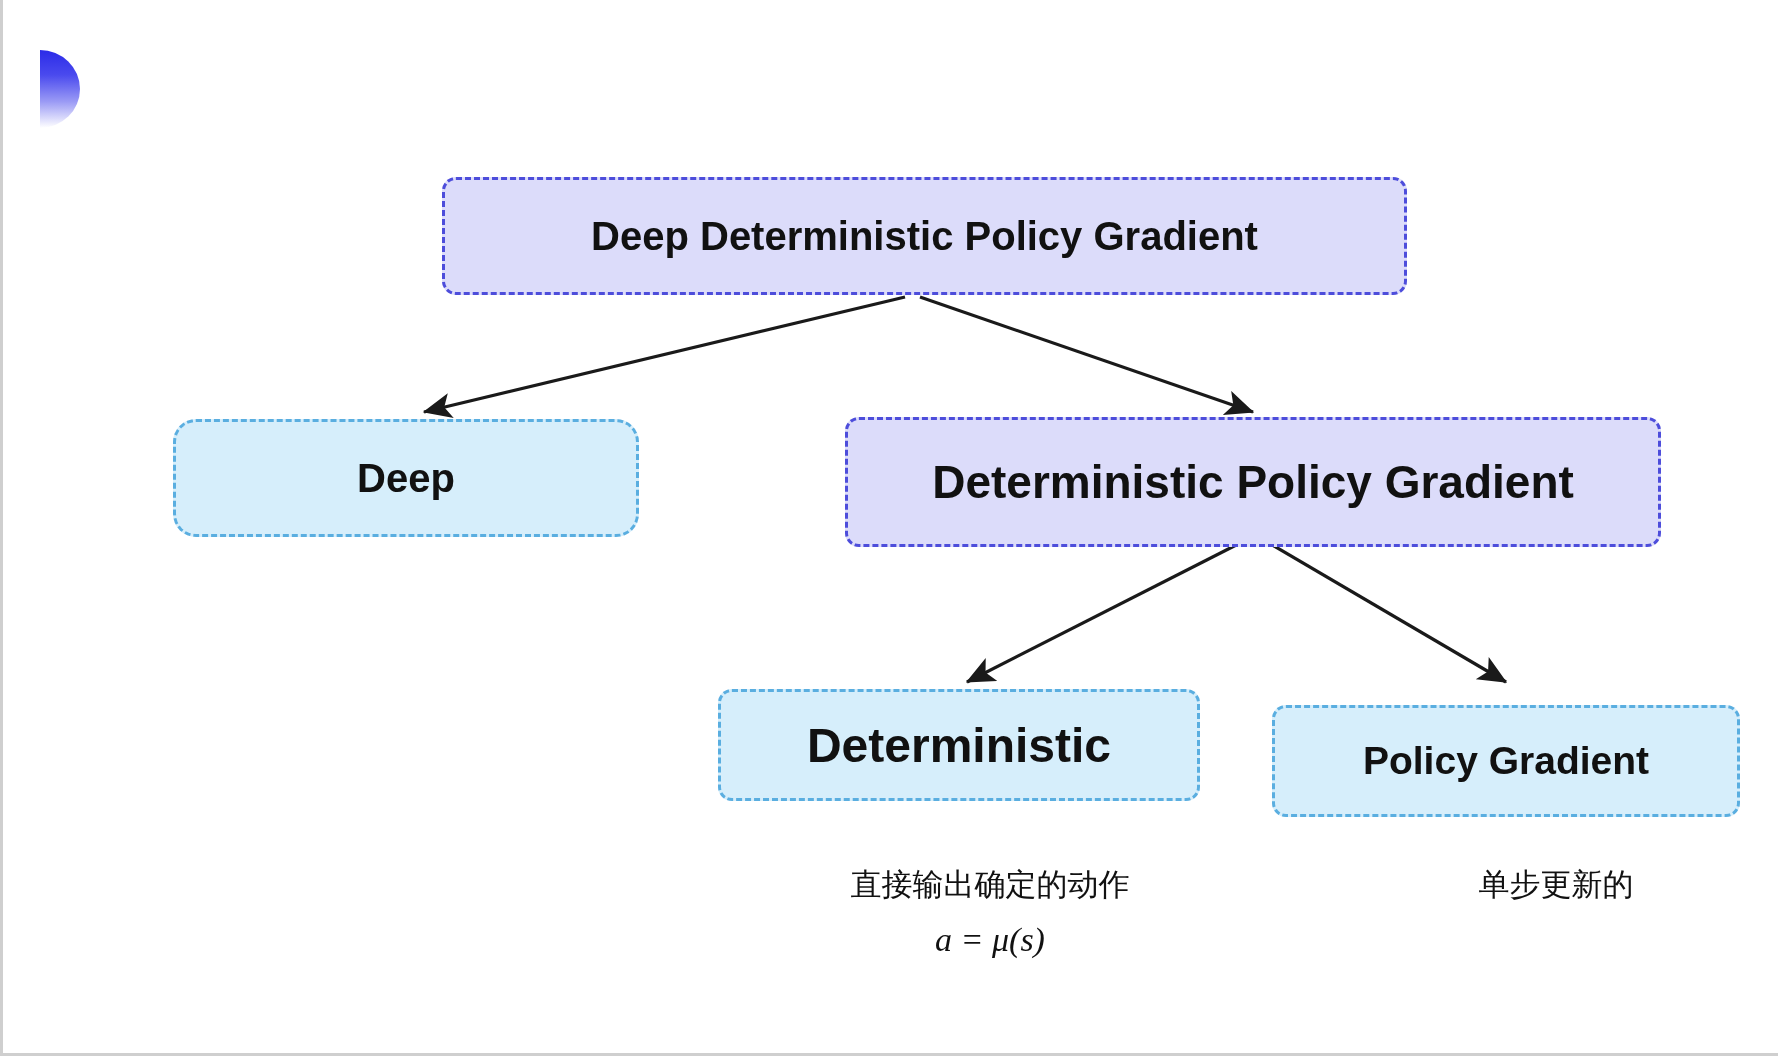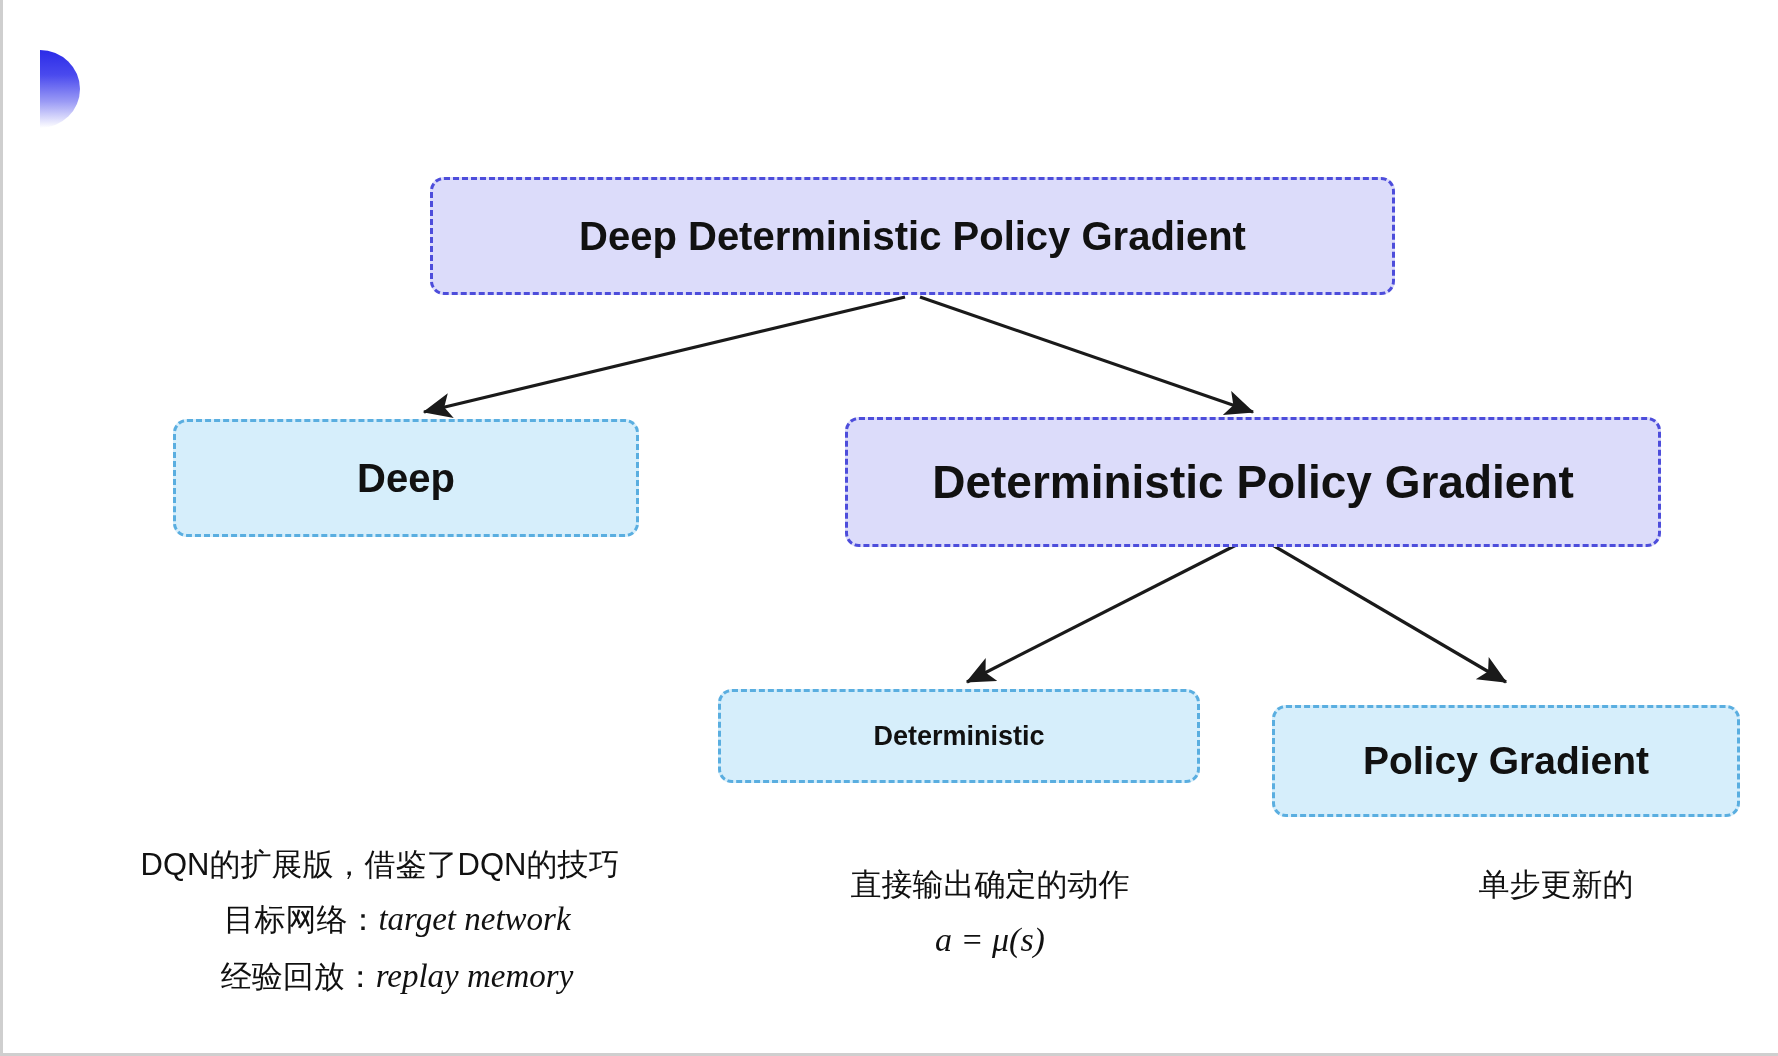--- a/index.html
+++ b/index.html
@@ -67,24 +67,24 @@
   }
   .node-purple {
     background: #dcdcfa;
     border: 3px dashed #4d4ddb;
   }
   .node-blue {
     background: #d6eefb;
     border: 3px dashed #5aaee0;
   }
 
-  #node-root   { left: 430px; top: 177px; width: 965px; height: 118px; font-size: 40px; }
-  #node-deep   { left: 173px; top: 419px; width: 466px; height: 118px; font-size: 40px; }
+  #node-root   { left: 442px; top: 177px; width: 965px; height: 118px; font-size: 40px; }
+  #node-deep   { left: 173px; top: 419px; width: 466px; height: 118px; font-size: 40px; border-radius: 23px; }
   #node-dpg    { left: 845px; top: 417px; width: 816px; height: 130px; font-size: 46px; }
-  #node-det    { left: 718px; top: 689px; width: 482px; height: 94px; font-size: 27px; }
+  #node-det    { left: 718px; top: 689px; width: 482px; height: 112px; font-size: 48px; }
   #node-pg     { left: 1272px; top: 689px; width: 468px; height: 112px; font-size: 39px; margin-top: 16px; }
 
   
   #arrows {
     position: absolute;
     left: 0; top: 0;
     width: 1778px; height: 1056px;
     pointer-events: none;
   }
 
@@ -140,25 +140,20 @@
   <div id="node-root" class="node node-purple">Deep Deterministic Policy Gradient</div>
 
   <div id="node-deep" class="node node-blue">Deep</div>
 
   <div id="node-dpg" class="node node-purple">Deterministic Policy Gradient</div>
 
   <div id="node-det" class="node node-blue">Deterministic</div>
 
   <div id="node-pg" class="node node-blue">Policy Gradient</div>
 
-  <div id="cap-deep" class="caption">
-    <span class="cap-line">DQN的扩展版，借鉴了DQN的技巧</span>
-    <span class="cap-line cap-indent"><span>目标网络：</span><span class="it">target network</span></span>
-    <span class="cap-line cap-indent"><span>经验回放：</span><span class="it">replay memory</span></span>
-  </div>
 
   <div id="cap-det" class="caption">
     <span class="cap-line">直接输出确定的动作</span>
     <span class="cap-line math">a = μ(s)</span>
   </div>
 
   <div id="cap-pg" class="caption">
     <span class="cap-line">单步更新的</span>
   </div>
 

